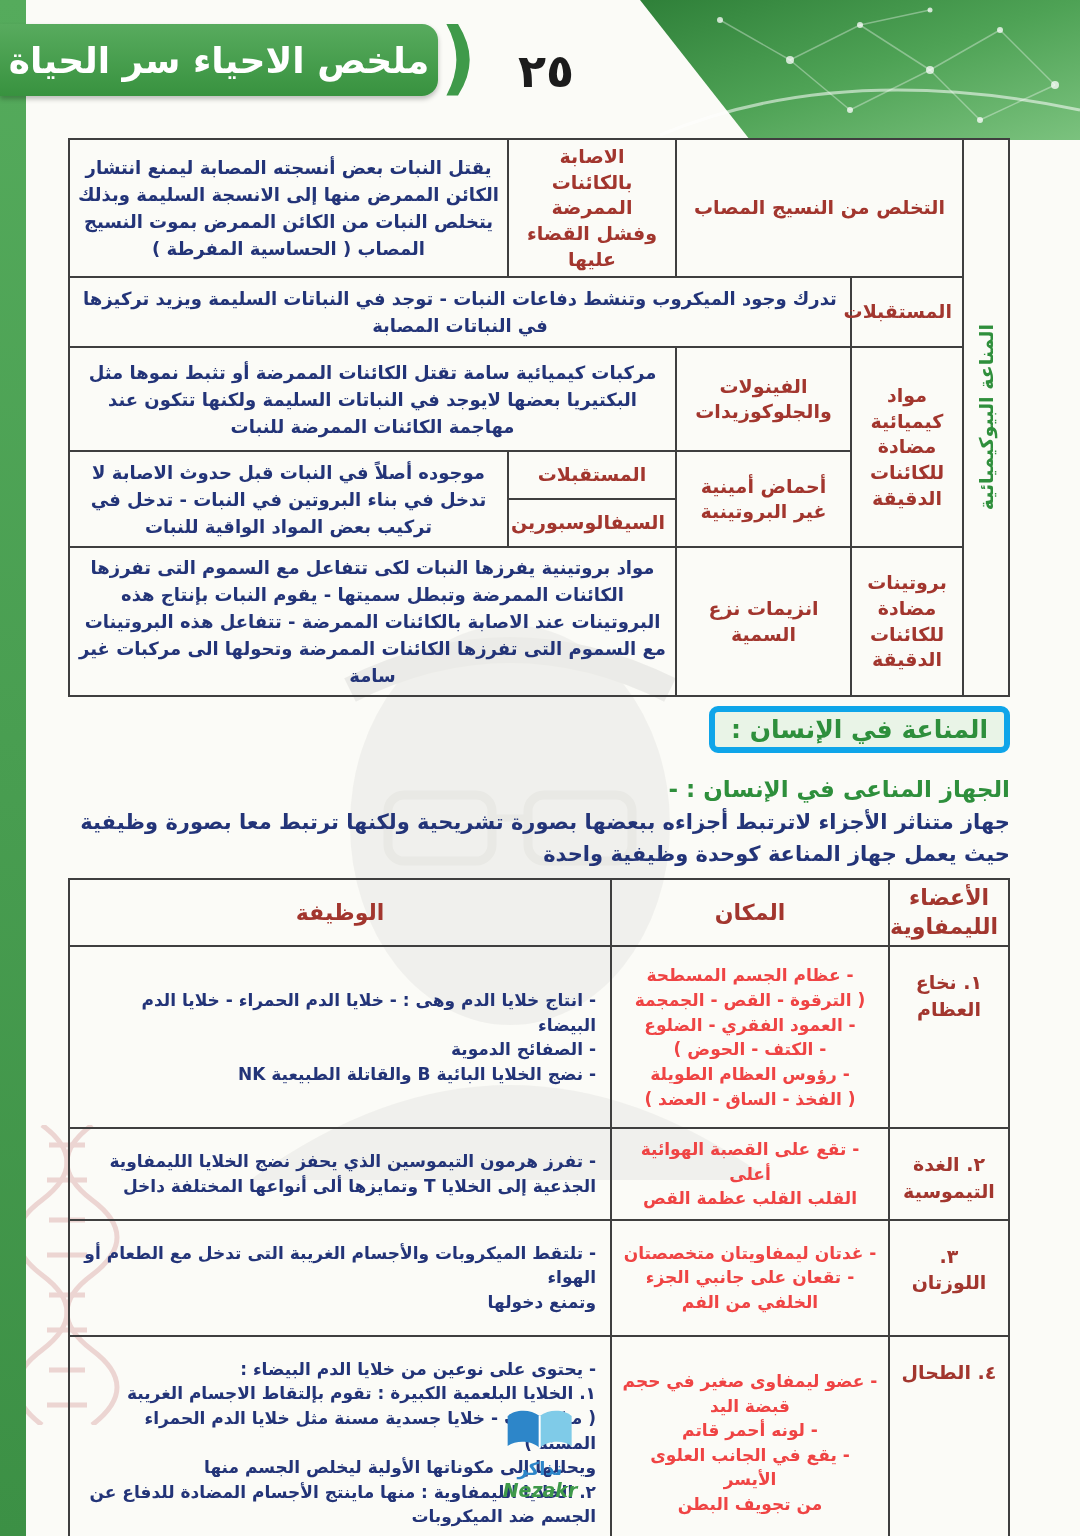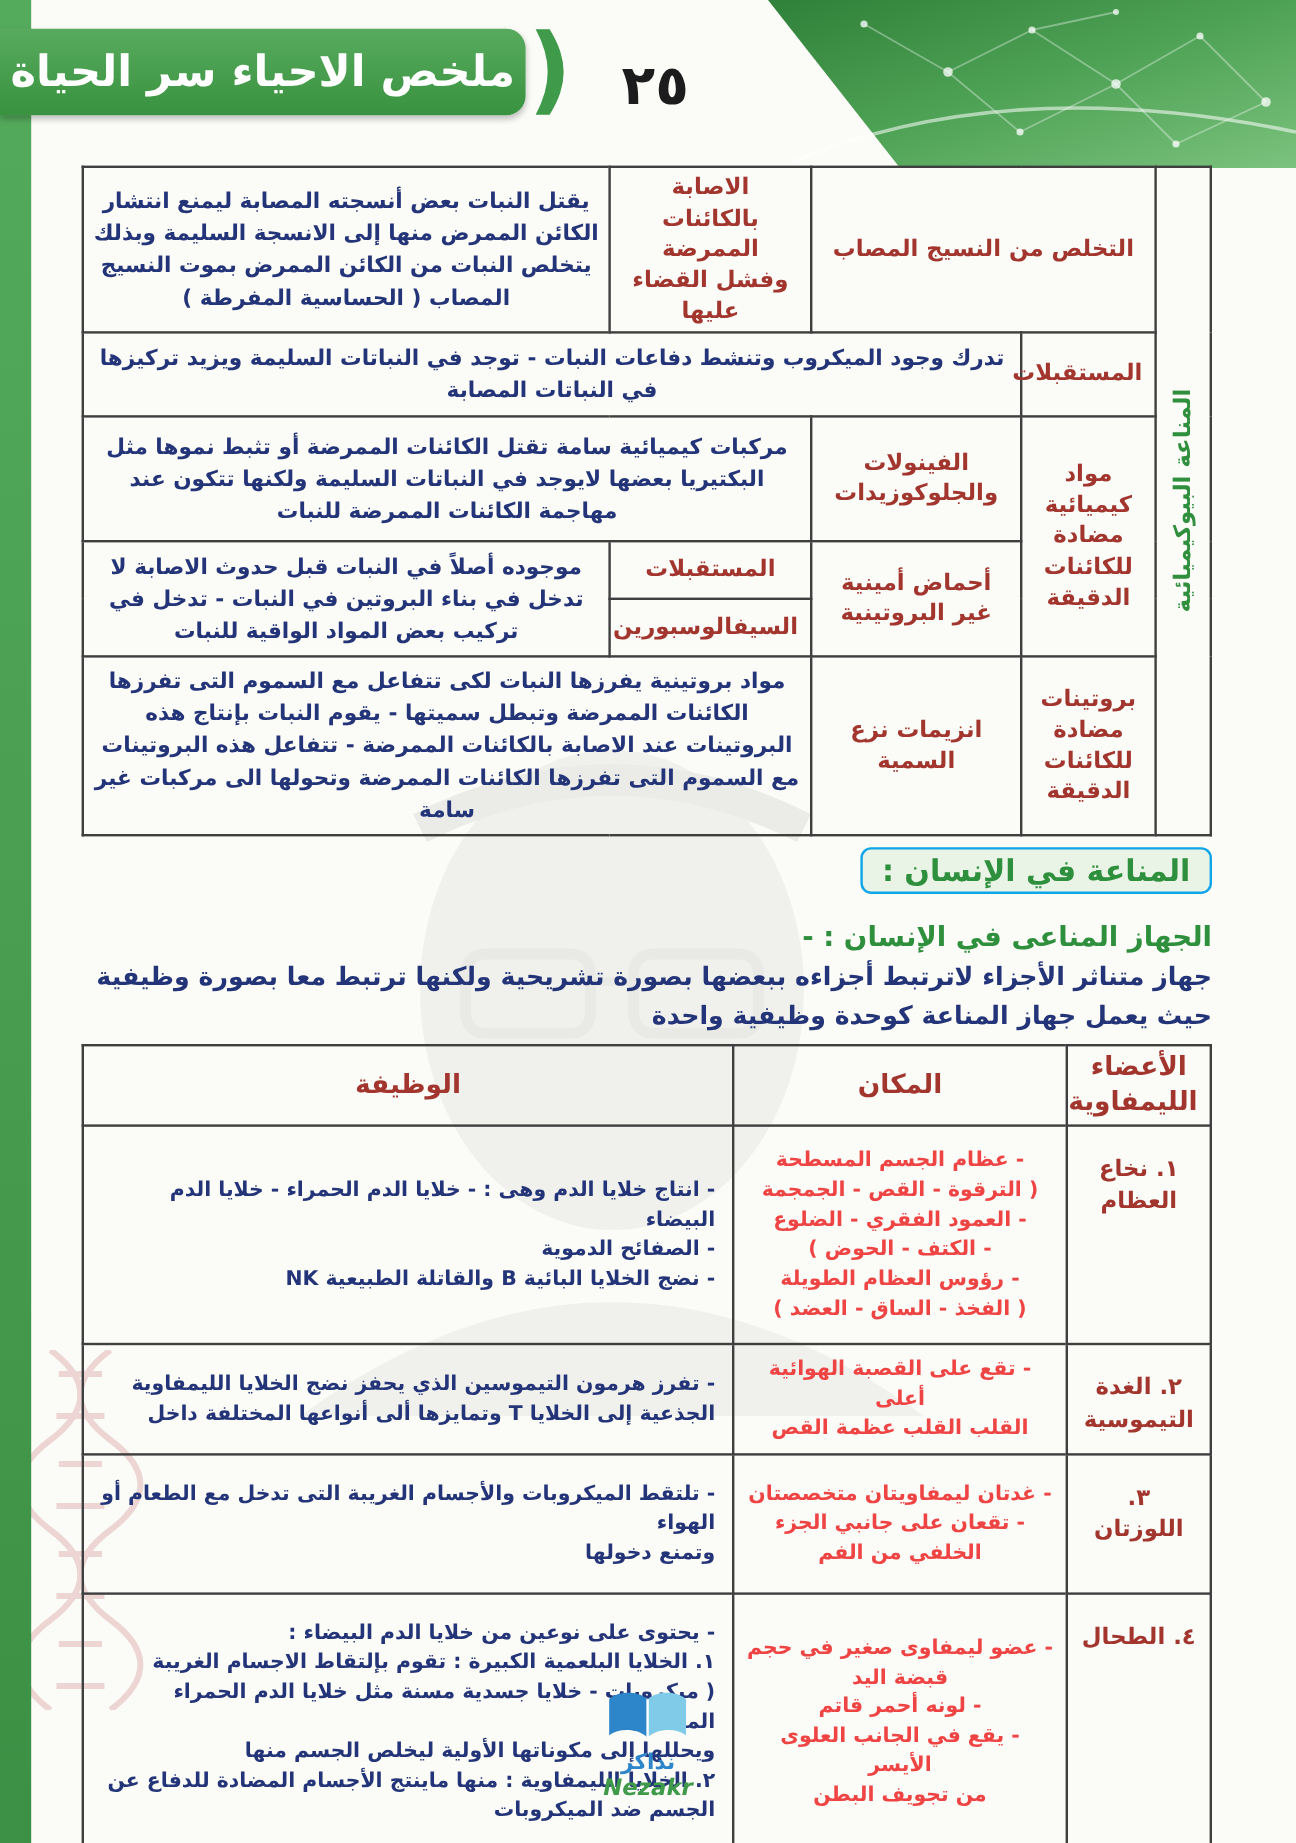--- a/index.html
+++ b/index.html
@@ -30,21 +30,21 @@
   
   .content { position:absolute; top:138px; right:70px; left:68px; z-index:2; }
   table { border-collapse:collapse; width:100%; table-layout:fixed; }
   td, th { border:2.5px solid #3f3f3f; padding:4px 10px;
     vertical-align:middle; }
   .cat { color:#a2362e; font-weight:bold; font-size:19px; text-align:center; line-height:1.35; }
   .desc { color:#233478; font-weight:bold; font-size:18px; text-align:center; line-height:1.5; padding:6px 4px; }
   .side-cell { padding:2px; }
   .vertical-label { writing-mode:vertical-rl; transform:rotate(180deg);
     margin:0 auto; color:#2f8f3c; font-weight:bold; font-size:19px; letter-spacing:1px; }
-  .section-box { display:inline-block; background:#e9f4e7; border:2px solid #0ea5e9;
+  .section-box { display:inline-block; background:#e9f4e7; border:6px solid #0ea5e9;
     border-radius:9px; color:#2e8f3c; font-weight:bold; font-size:25px;
     padding:3px 16px; margin-top:9px; }
   .sub-title { color:#2e8f3c; font-weight:bold; font-size:23px; margin-top:23px; }
   .paragraph { color:#233478; font-weight:bold; font-size:21px; line-height:1.5; margin-top:5px; }
   .lymph-table { margin-top:8px; }
   .lymph-table th { color:#a2362e; font-size:22px; line-height:1.3; }
   .organ-cell { color:#a2362e; font-weight:bold; font-size:19px;
     text-align:center; vertical-align:top; padding-top:22px; line-height:1.4; }
   .loc-cell { color:#ef4444; font-weight:bold; font-size:17px; text-align:center;
     line-height:1.45; white-space:pre-line; }

